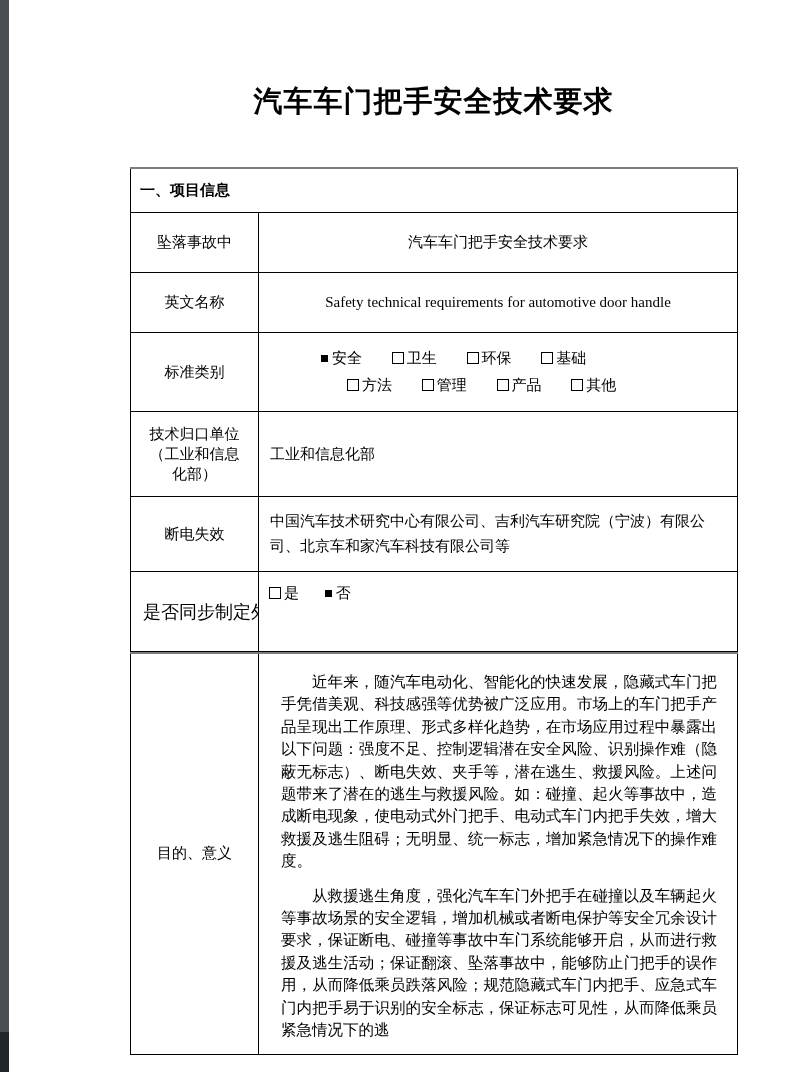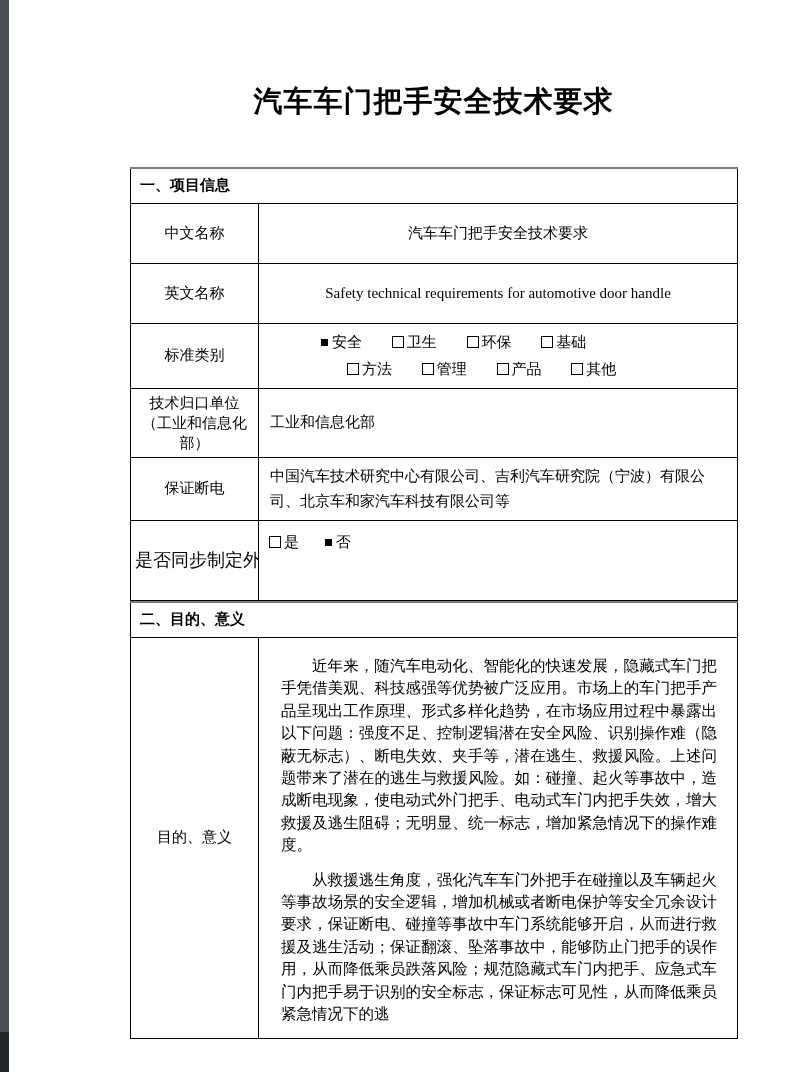--- a/index.html
+++ b/index.html
@@ -28,21 +28,21 @@
     letter-spacing:1px;
   }
   table.doc-table{
     border-collapse:collapse;table-layout:fixed;width:607px;
     margin:0;
   }
   table.t1{margin-top:43px;}
   table.t2{margin-top:0;}
   td{
     border:1px solid #000;
-    padding:4px;
+    padding:12px;
     font-size:15px;
     vertical-align:middle;
     overflow:hidden;
   }
   table.doc-table{border-top:2px solid #7d7d7d;}
   .sec-header-cell{
     font-family:"Liberation Sans","DejaVu Sans",sans-serif;
     font-weight:bold;
     font-size:15px;
     padding-left:9px;
@@ -103,21 +103,21 @@
         <col style="width:128px">
         <col style="width:159px">
         <col style="width:100px">
         <col style="width:220px">
       </colgroup>
     <tbody>
         <tr style="height:35px">
       <td colspan="4" class="sec-header-cell">一、项目信息</td>
     </tr>
     <tr style="height:60px">
-      <td class="label-cell">中文名称</td>
+      <td class="label-cell">坠落事故中</td>
       <td colspan="3" class="center-cell">汽车车门把手安全技术要求</td>
     </tr>
     <tr style="height:60px">
       <td class="label-cell">英文名称</td>
       <td colspan="3" class="center-cell">Safety technical requirements for automotive door handle</td>
     </tr>
     <tr style="height:65px">
       <td class="label-cell">标准类别</td>
       <td colspan="3" class="cat-cell">
         <div>
@@ -135,42 +135,39 @@
       </td>
     </tr>
     <tr style="height:47px">
       <td class="label-cell two-line-label">
         <div>技术归口单位</div>
         <div>（工业和信息化部）</div>
       </td>
       <td colspan="3" class="left-cell">工业和信息化部</td>
     </tr>
     <tr style="height:63px">
-      <td class="label-cell">保证断电</td>
+      <td class="label-cell">断电失效</td>
       <td colspan="3" class="left-cell" style="line-height:25px;">中国汽车技术研究中心有限公司、吉利汽车研究院（宁波）有限公司、北京车和家汽车科技有限公司等</td>
     </tr>
     <tr style="height:80px">
       <td class="label-cell nowrap">是否同步制定外文版</td>
       <td colspan="3" class="fv-cell">
         <span class="opt"><span class="bx unchecked"></span><span>是</span></span>
         <span class="opt"><span class="bx checked"></span><span>否</span></span>
       </td>
     </tr>
   </tbody>
     </table>
 
   <table class="doc-table t2">
     <colgroup>
         <col style="width:128px">
         <col style="width:479px">
       </colgroup>
     <tbody>
-        <tr style="height:36px">
-      <td colspan="2" class="sec-header-cell">二、目的、意义</td>
-    </tr>
     <tr style="height:317px">
       <td class="label-cell">目的、意义</td>
       <td class="purpose-cell">
         <p>近年来，随汽车电动化、智能化的快速发展，隐藏式车门把手凭借美观、科技感强等优势被广泛应用。市场上的车门把手产品呈现出工作原理、形式多样化趋势，在市场应用过程中暴露出以下问题：强度不足、控制逻辑潜在安全风险、识别操作难（隐蔽无标志）、断电失效、夹手等，潜在逃生、救援风险。上述问题带来了潜在的逃生与救援风险。如：碰撞、起火等事故中，造成断电现象，使电动式外门把手、电动式车门内把手失效，增大救援及逃生阻碍；无明显、统一标志，增加紧急情况下的操作难度。</p>
         <p>从救援逃生角度，强化汽车车门外把手在碰撞以及车辆起火等事故场景的安全逻辑，增加机械或者断电保护等安全冗余设计要求，保证断电、碰撞等事故中车门系统能够开启，从而进行救援及逃生活动；保证翻滚、坠落事故中，能够防止门把手的误作用，从而降低乘员跌落风险；规范隐藏式车门内把手、应急式车门内把手易于识别的安全标志，保证标志可见性，从而降低乘员紧急情况下的逃</p>
       </td>
     </tr>
   </tbody>
     </table>
 

